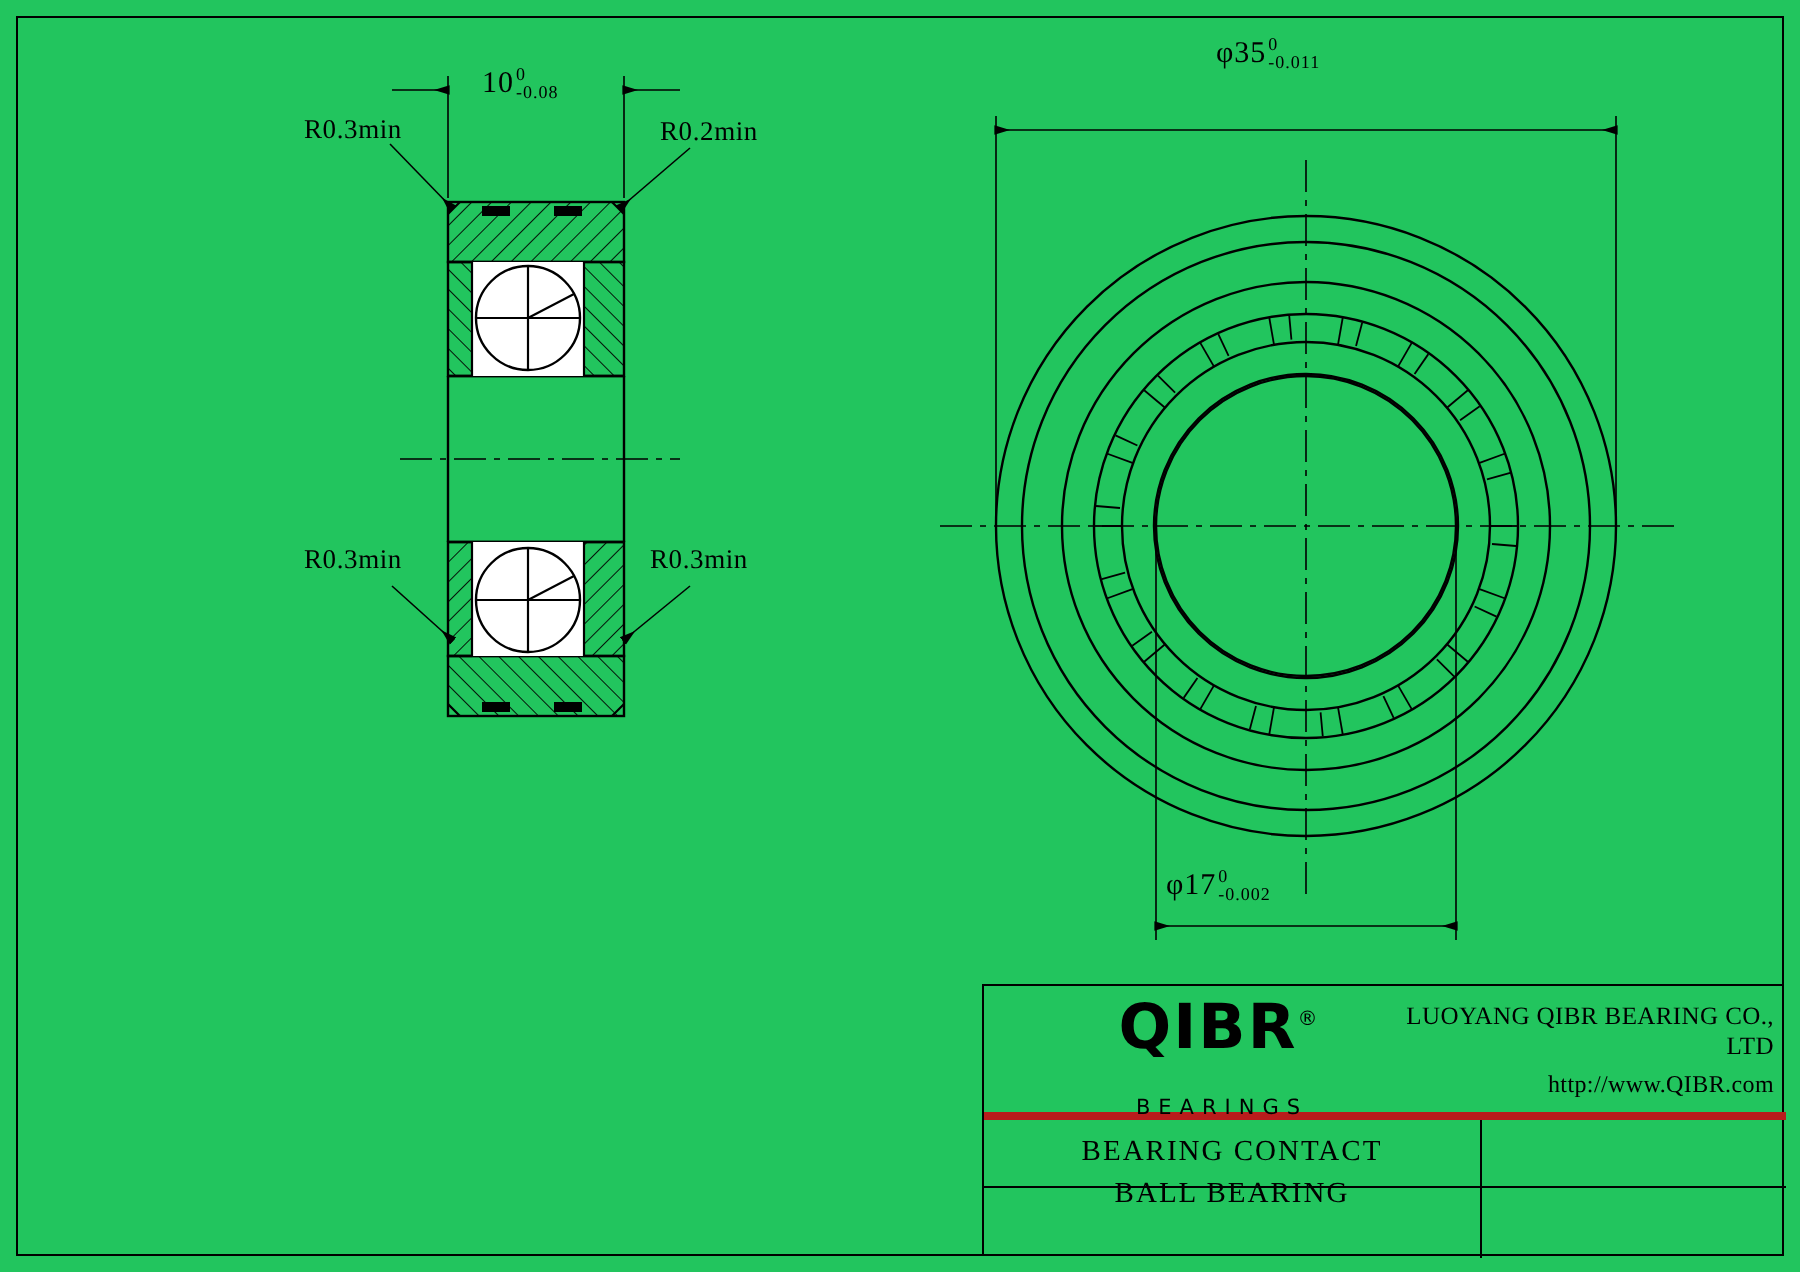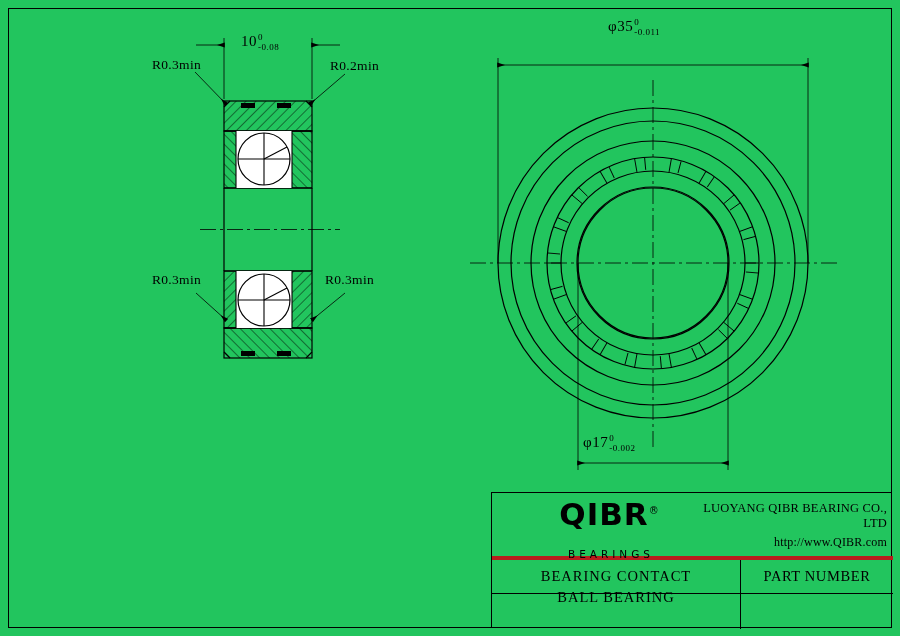--- a/index.html
+++ b/index.html
@@ -391,21 +391,20 @@
         <div class="logo-sub">BEARINGS</div>
       </div>
       <div class="co-wrap">
         <div class="co-name">LUOYANG QIBR BEARING CO., LTD</div>
         <div class="co-url">http://www.QIBR.com</div>
       </div>
     </div>
 
     <div class="tb-row2">
       <div class="cellL r2">BEARING CONTACT</div>
-      <div class="cellR r2">PART  NUMBER</div>
     </div>
 
     <div class="tb-row3">
       <div class="cellL r3">BALL BEARING</div>
     </div>
 
     <div class="tb-vsep"></div>
   </div>
 
 </div>

